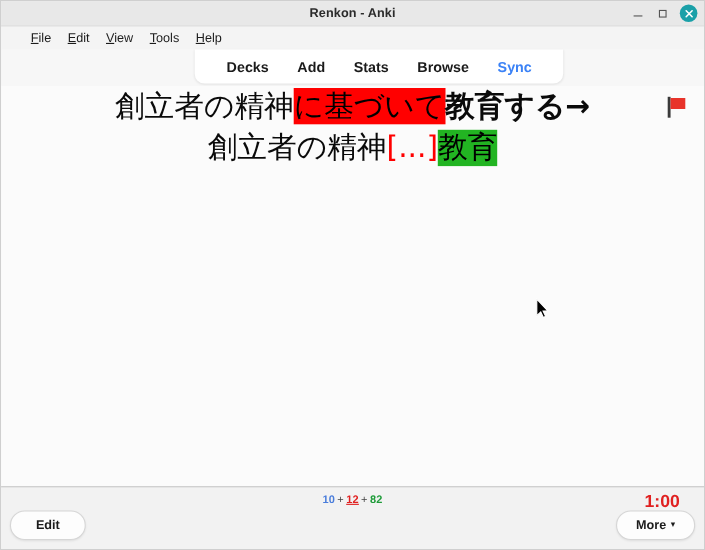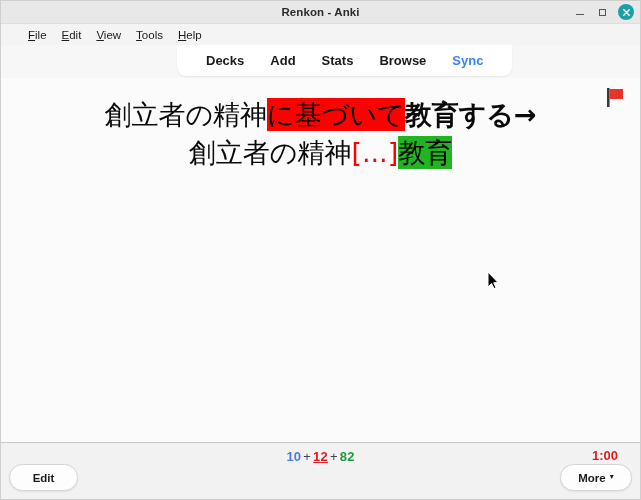--- a/index.html
+++ b/index.html
@@ -156,21 +156,20 @@
     overflow: hidden;
   }
   .flag {
     position: absolute;
     right: 12px;
     top: 7px;
     width: 26px;
     height: 26px;
   }
   .card-text {
-    padding-top: 18px;
     text-align: center;
     font-family: "DejaVu Sans", "Liberation Sans", sans-serif;
     font-size: 27px;
     line-height: 1.42;
     color: #0a0a0a;
   }
   .card-line {
     white-space: nowrap;
   }
   .hl-red {
@@ -207,37 +206,37 @@
     background: #f2f2f2;
     border-top: 1px solid #c8c8c8;
     position: relative;
   }
   .counts {
     position: absolute;
     top: 6px;
     left: 0;
     right: 0;
     text-align: center;
-    font-size: 13px;
+    font-size: 10px;
     font-weight: bold;
     letter-spacing: 0.2px;
   }
   .counts .c-new { color: #4a7ddb; }
   .counts .c-learn {
     color: #e02020;
     text-decoration: underline;
   }
   .counts .c-due { color: #1f9c3a; }
   .counts .c-plus { color: #444; font-weight: normal; padding: 0 2px; }
 
   .timer {
     position: absolute;
     top: 5px;
     right: 22px;
-    font-size: 13px;
+    font-size: 16px;
     font-weight: bold;
     color: #e02020;
   }
 
   .btn {
     position: absolute;
     background: #fdfdfd;
     border: 1px solid #d6d6d6;
     border-radius: 14px;
     box-shadow: 0 1px 2px rgba(0,0,0,0.08);

